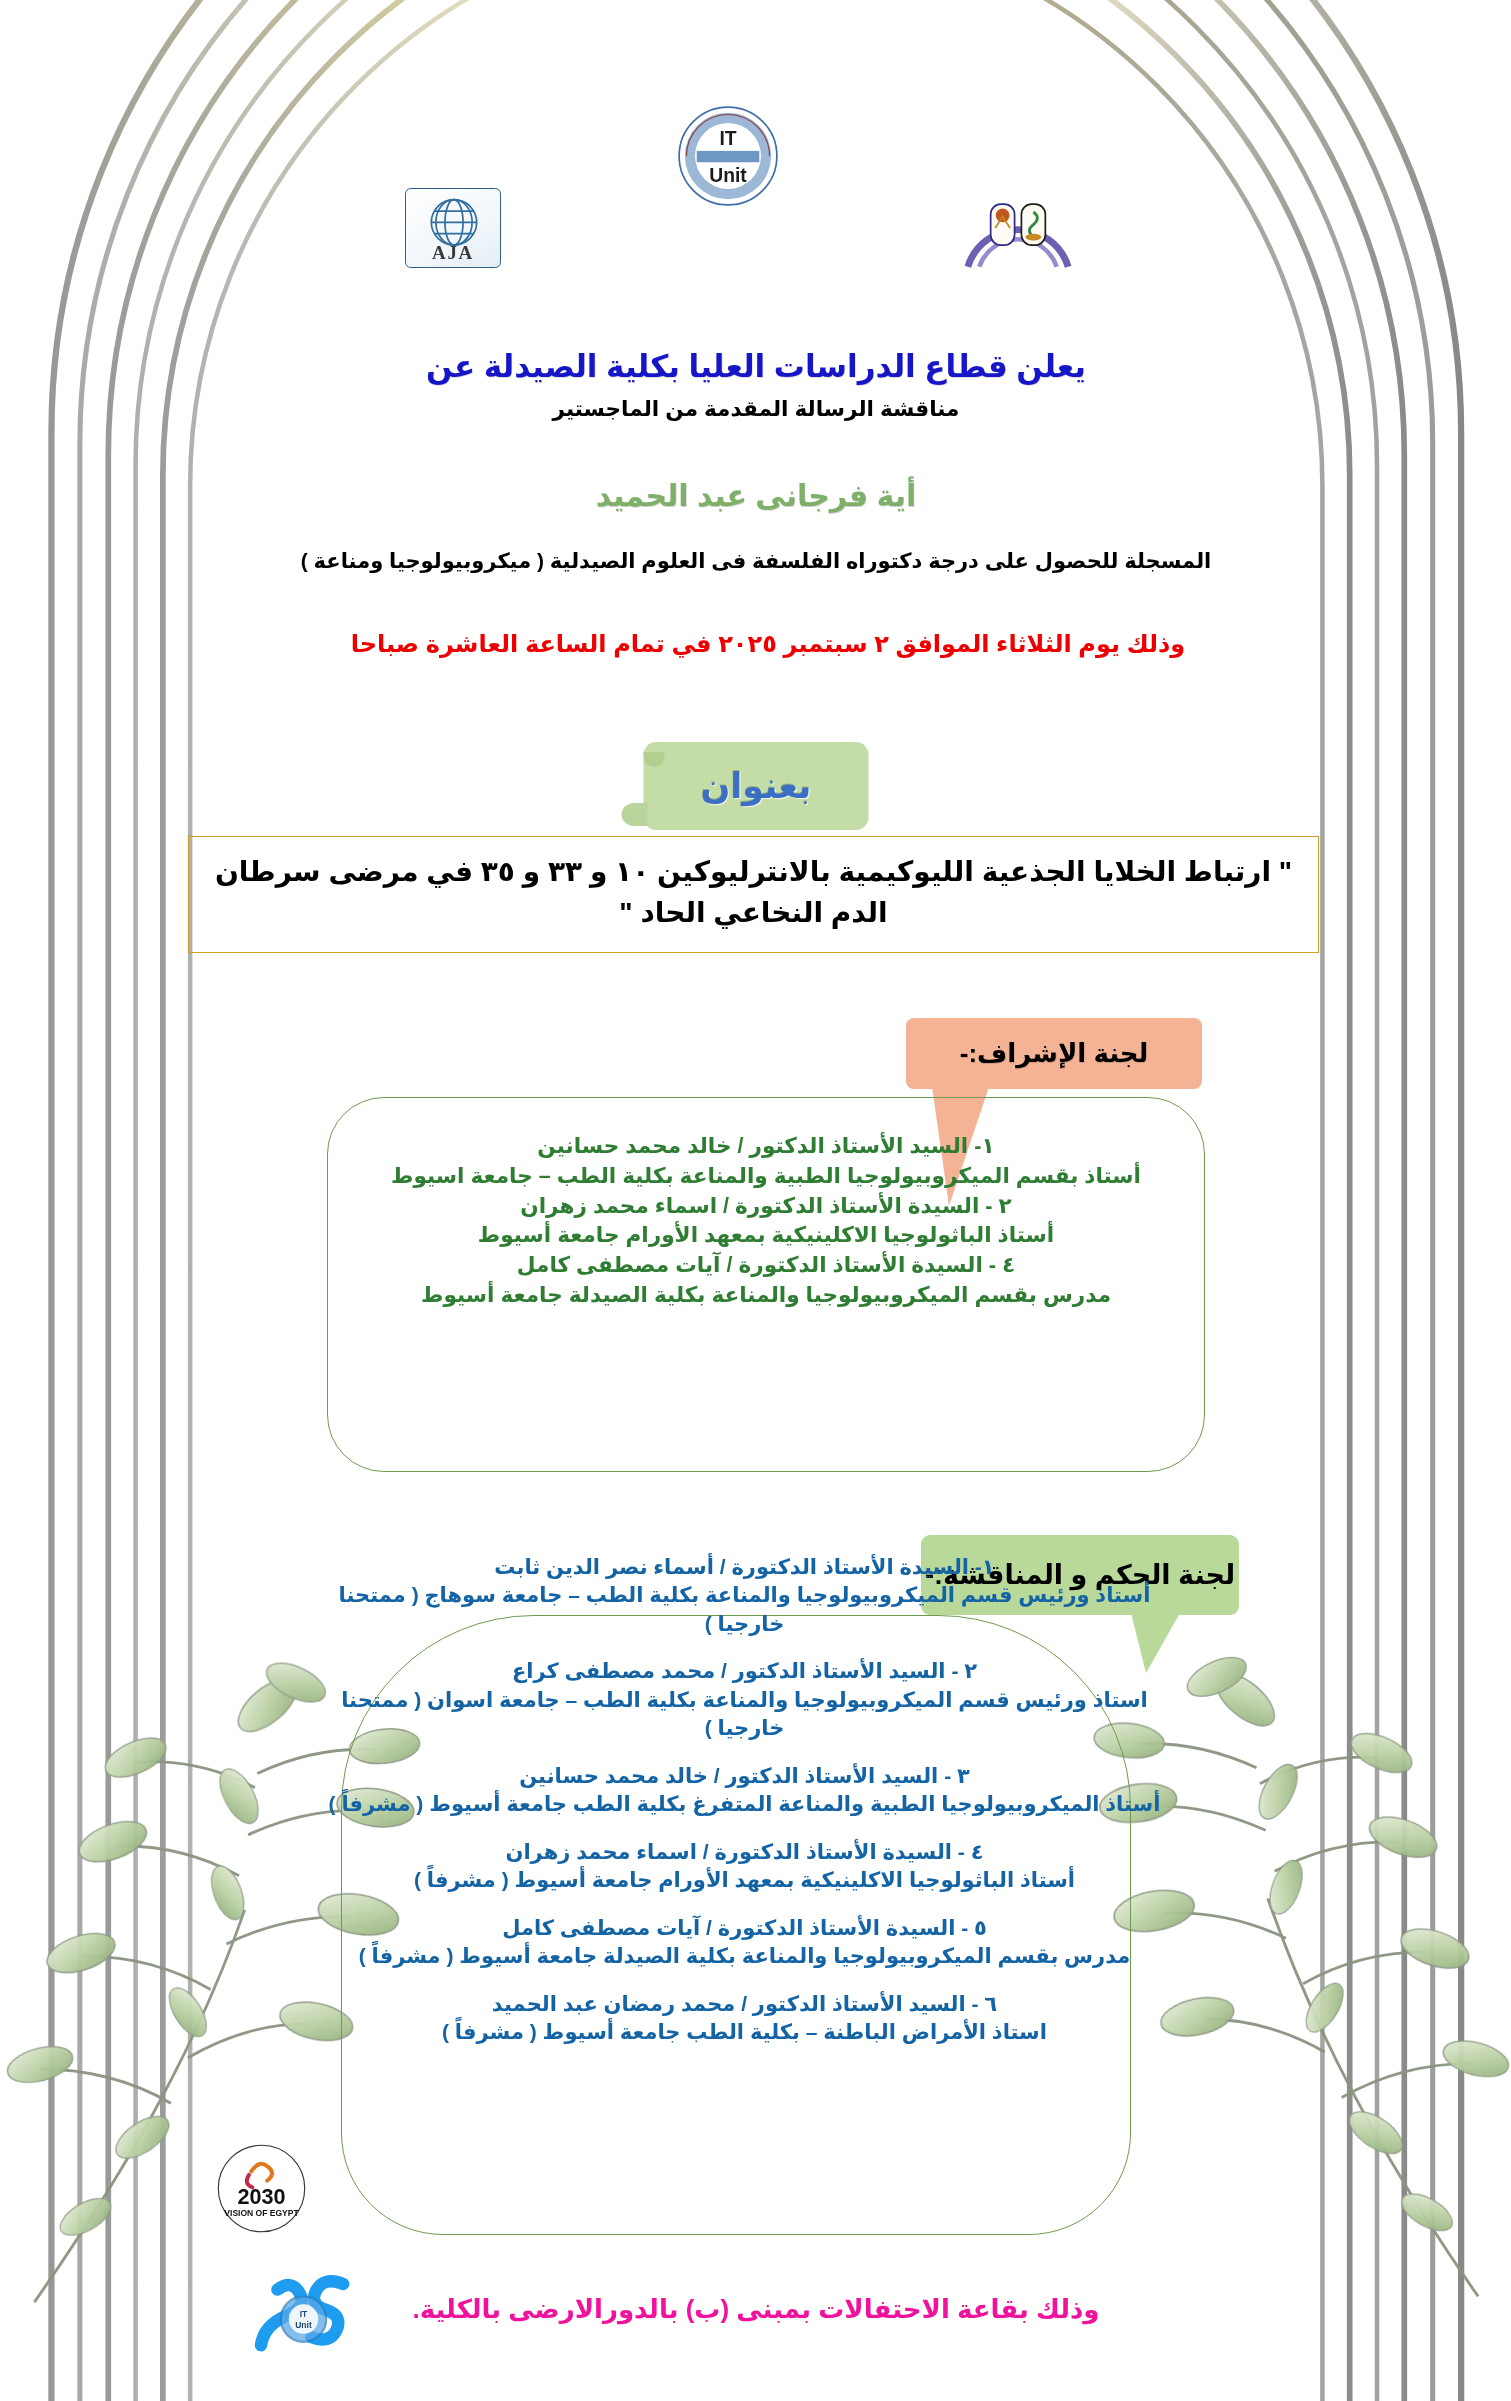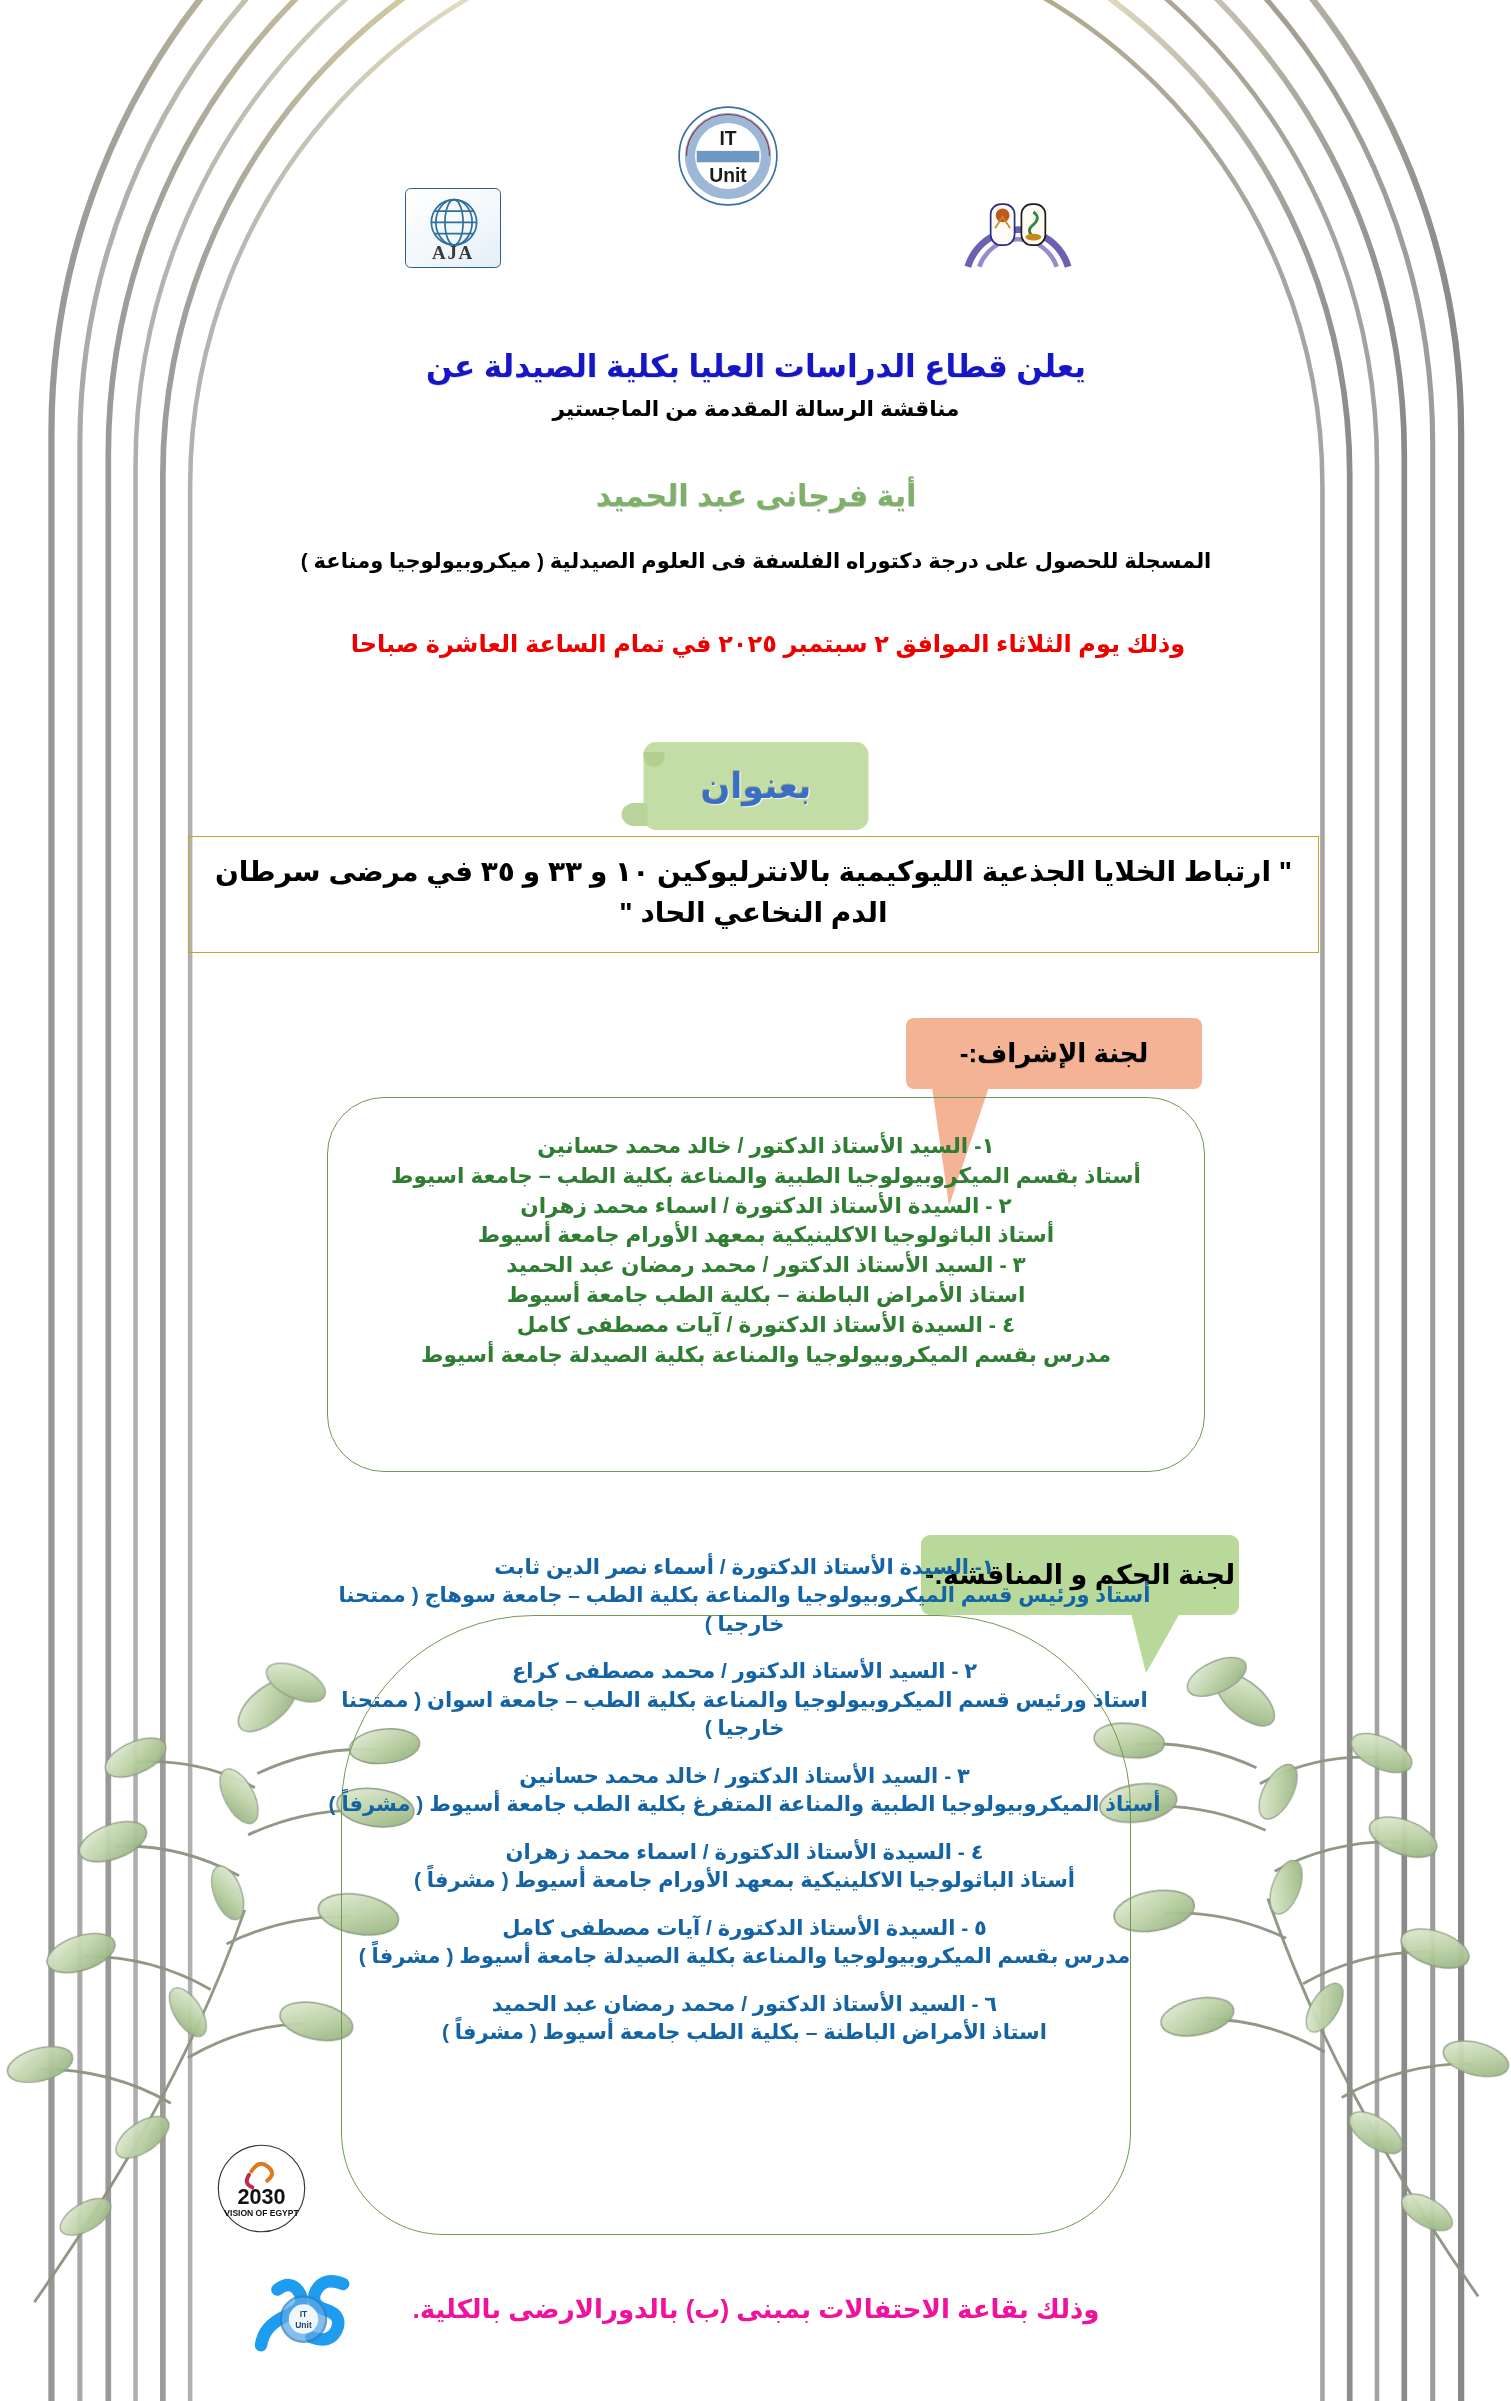--- a/index.html
+++ b/index.html
@@ -444,24 +444,20 @@
   <div class="abs sup-list">
     <div>
       <div class="sup-name">١- السيد الأستاذ الدكتور / خالد محمد حسانين</div>
       <div class="sup-role">أستاذ بقسم الميكروبيولوجيا الطبية والمناعة بكلية الطب – جامعة اسيوط</div>
     </div>
     <div>
       <div class="sup-name">٢ - السيدة الأستاذ الدكتورة / اسماء محمد زهران</div>
       <div class="sup-role">أستاذ الباثولوجيا الاكلينيكية بمعهد الأورام جامعة أسيوط</div>
     </div>
     <div>
-      <div class="sup-name">٣ - السيد الأستاذ الدكتور / محمد رمضان عبد الحميد</div>
-      <div class="sup-role">استاذ الأمراض الباطنة – بكلية الطب جامعة أسيوط</div>
-    </div>
-    <div>
       <div class="sup-name">٤ - السيدة الأستاذ الدكتورة / آيات مصطفى كامل</div>
       <div class="sup-role">مدرس بقسم الميكروبيولوجيا والمناعة بكلية الصيدلة جامعة أسيوط</div>
     </div>
   </div>
 
   <div class="abs bubble-jury-tail"></div>
   <div class="abs bubble-jury">
     <div class="bubble-jury-text">لجنة الحكم و المناقشة:-</div>
   </div>
 

